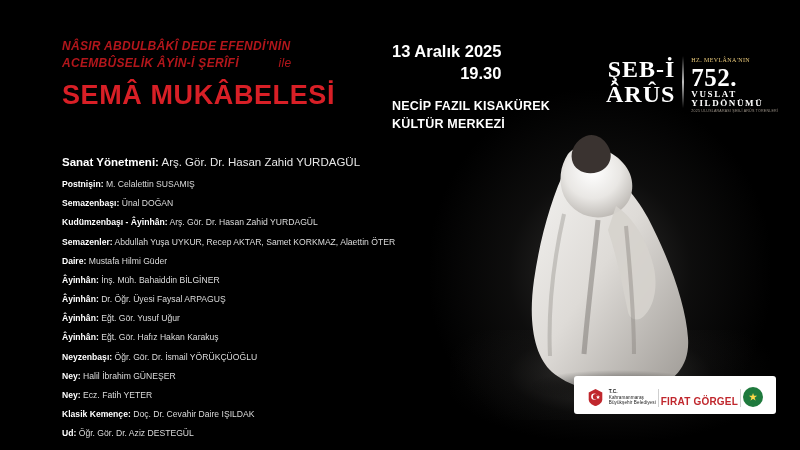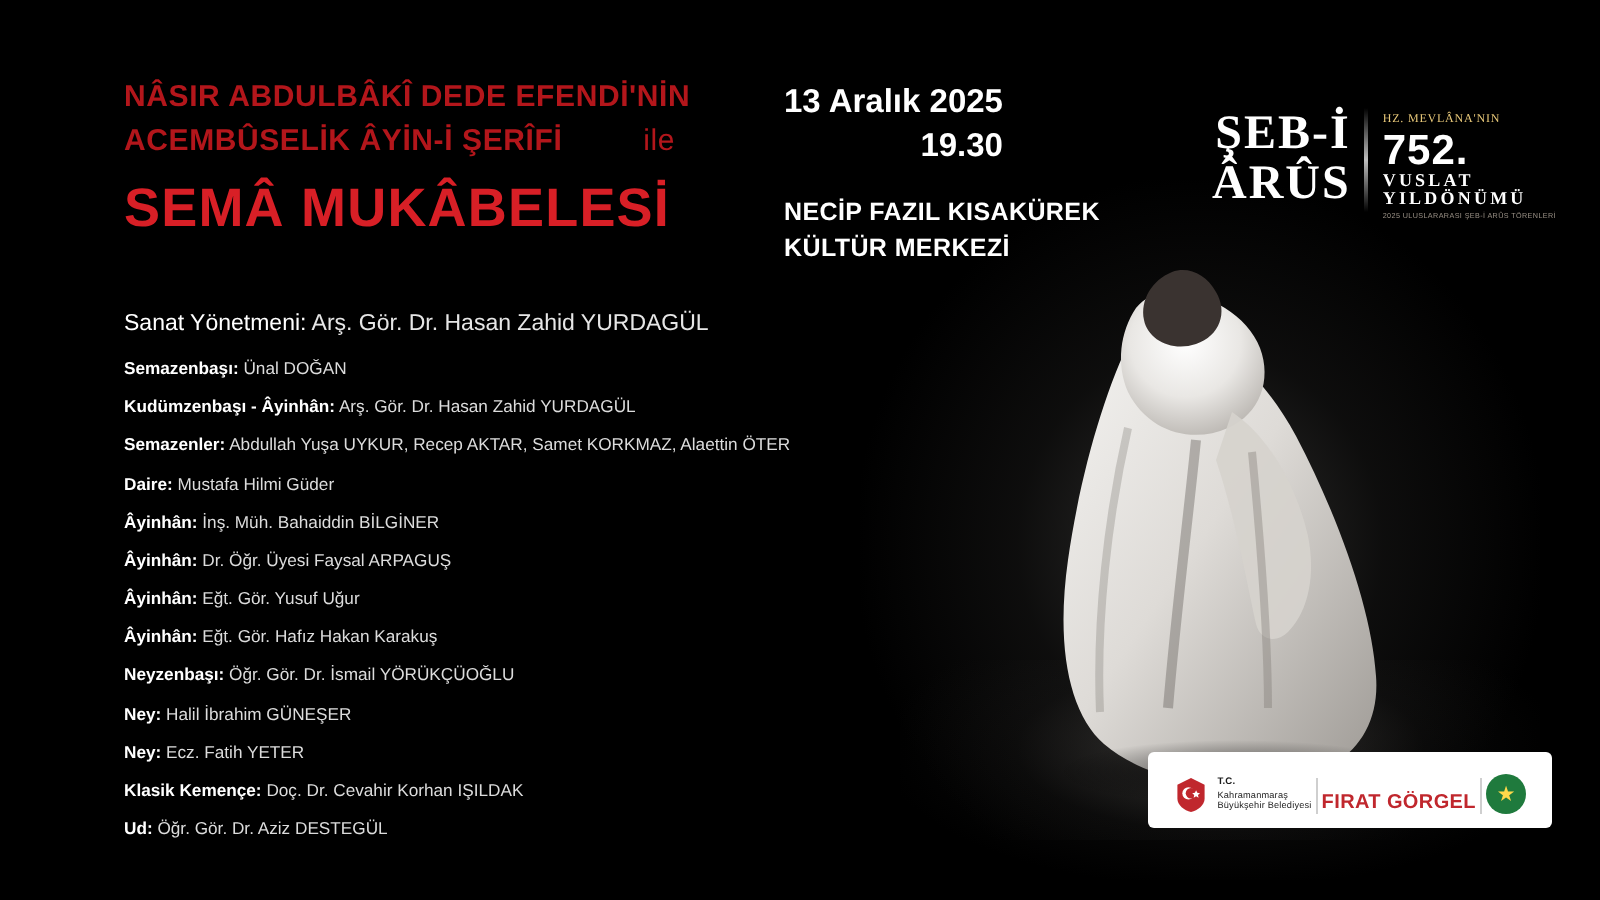--- a/index.html
+++ b/index.html
@@ -40,25 +40,26 @@
   
   .headline {
     position: absolute;
     left: 62px;
     top: 38px;
     width: 320px;
   }
   .headline .l1,
   .headline .l2 {
     color: #b3161b;
-    font-size: 15px;
+    font-size: 12px;
     font-weight: bold;
     letter-spacing: 0.3px;
     line-height: 1.45;
     white-space: nowrap;
+    font-style: italic;
   }
   .headline .l2 .ile {
     font-weight: normal;
     padding-left: 36px;
   }
   .headline .l3 {
     color: #d81f26;
     font-size: 27px;
     font-weight: bold;
     letter-spacing: 0.6px;
@@ -132,22 +133,22 @@
     padding-top: 1px;
   }
   .logo-right .small-top {
     color: #e8c879;
     font-size: 6px;
     letter-spacing: 0.4px;
     font-family: "Liberation Serif", serif;
   }
   .logo-right .num {
     color: #ffffff;
-    font-family: Liberation Sans, sans-serif;
-    font-size: 21px;
+    font-family: Liberation Serif, serif;
+    font-size: 25px;
     font-weight: bold;
     letter-spacing: 0.5px;
     line-height: 0.95;
   }
   .logo-right .vuslat,
   .logo-right .yil {
     color: #ffffff;
     font-family: "Liberation Serif", serif;
     font-size: 9px;
     font-weight: bold;
@@ -169,21 +170,21 @@
     top: 155px;
     width: 330px;
   }
   .credit-head {
     color: #ffffff;
     font-size: 11.5px;
     line-height: 1.3;
     margin-bottom: 9px;
   }
   .credit-head .role {
-    font-weight: normal;
+    font-weight: bold;
   }
   .credit-head .person {
     font-weight: normal;
     color: #e6e6e6;
   }
   .credit-row {
     color: #e4e4e4;
     font-size: 8.6px;
     line-height: 1.35;
     margin-bottom: 7.6px;
@@ -331,32 +332,33 @@
       <span class="tiny">2025 ULUSLARARASI ŞEB-İ ARÛS TÖRENLERİ</span>
     </div>
   </div>
 
   <div class="credits">
     <div class="credit-head">
       <span class="role">Sanat Yönetmeni:</span>
       <span class="person">Arş. Gör. Dr. Hasan Zahid YURDAGÜL</span>
     </div>
     <div id="credit-rows">
+        <div class="credit-row"><span class="role">Postnişin:</span> <span class="person">M. Celalettin SUSAMIŞ</span></div>
         <div class="credit-row"><span class="role">Semazenbaşı:</span> <span class="person">Ünal DOĞAN</span></div>
         <div class="credit-row"><span class="role">Kudümzenbaşı - Âyinhân:</span> <span class="person">Arş. Gör. Dr. Hasan Zahid YURDAGÜL</span></div>
         <div class="credit-row"><span class="role">Semazenler:</span> <span class="person">Abdullah Yuşa UYKUR, Recep AKTAR, Samet KORKMAZ, Alaettin ÖTER</span></div>
         <div class="credit-row"><span class="role">Daire:</span> <span class="person">Mustafa Hilmi Güder</span></div>
         <div class="credit-row"><span class="role">Âyinhân:</span> <span class="person">İnş. Müh. Bahaiddin BİLGİNER</span></div>
         <div class="credit-row"><span class="role">Âyinhân:</span> <span class="person">Dr. Öğr. Üyesi Faysal ARPAGUŞ</span></div>
         <div class="credit-row"><span class="role">Âyinhân:</span> <span class="person">Eğt. Gör. Yusuf Uğur</span></div>
         <div class="credit-row"><span class="role">Âyinhân:</span> <span class="person">Eğt. Gör. Hafız Hakan Karakuş</span></div>
         <div class="credit-row"><span class="role">Neyzenbaşı:</span> <span class="person">Öğr. Gör. Dr. İsmail YÖRÜKÇÜOĞLU</span></div>
         <div class="credit-row"><span class="role">Ney:</span> <span class="person">Halil İbrahim GÜNEŞER</span></div>
         <div class="credit-row"><span class="role">Ney:</span> <span class="person">Ecz. Fatih YETER</span></div>
-        <div class="credit-row"><span class="role">Klasik Kemençe:</span> <span class="person">Doç. Dr. Cevahir Korhan IŞILDAK</span></div>
+        <div class="credit-row"><span class="role">Klasik Kemençe:</span> <span class="person">Doç. Dr. Cevahir Daire IŞILDAK</span></div>
         <div class="credit-row"><span class="role">Ud:</span> <span class="person">Öğr. Gör. Dr. Aziz DESTEGÜL</span></div>
       </div>
   </div>
 
   <div class="sponsors">
     <div class="sp">
       <svg class="sp-mark" viewBox="0 0 20 22">
         <path d="M10 1 L18 5 L18 13 C18 17 14 20 10 21 C6 20 2 17 2 13 L2 5 Z" fill="#c0272d"></path>
         <circle cx="8.5" cy="10" r="3.6" fill="#ffffff"></circle>
         <circle cx="10" cy="10" r="3.1" fill="#c0272d"></circle>

